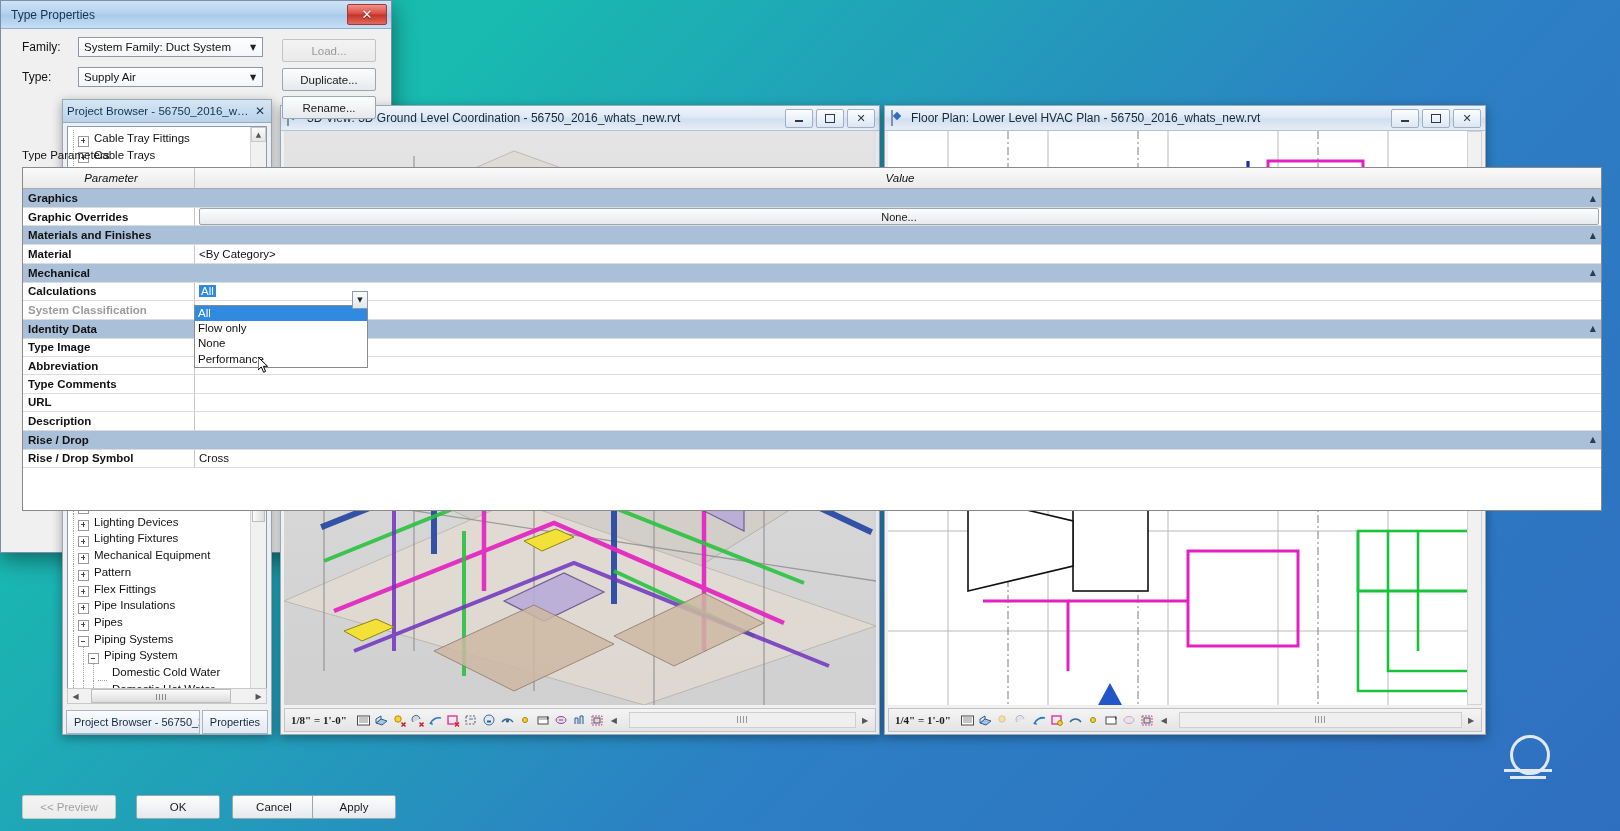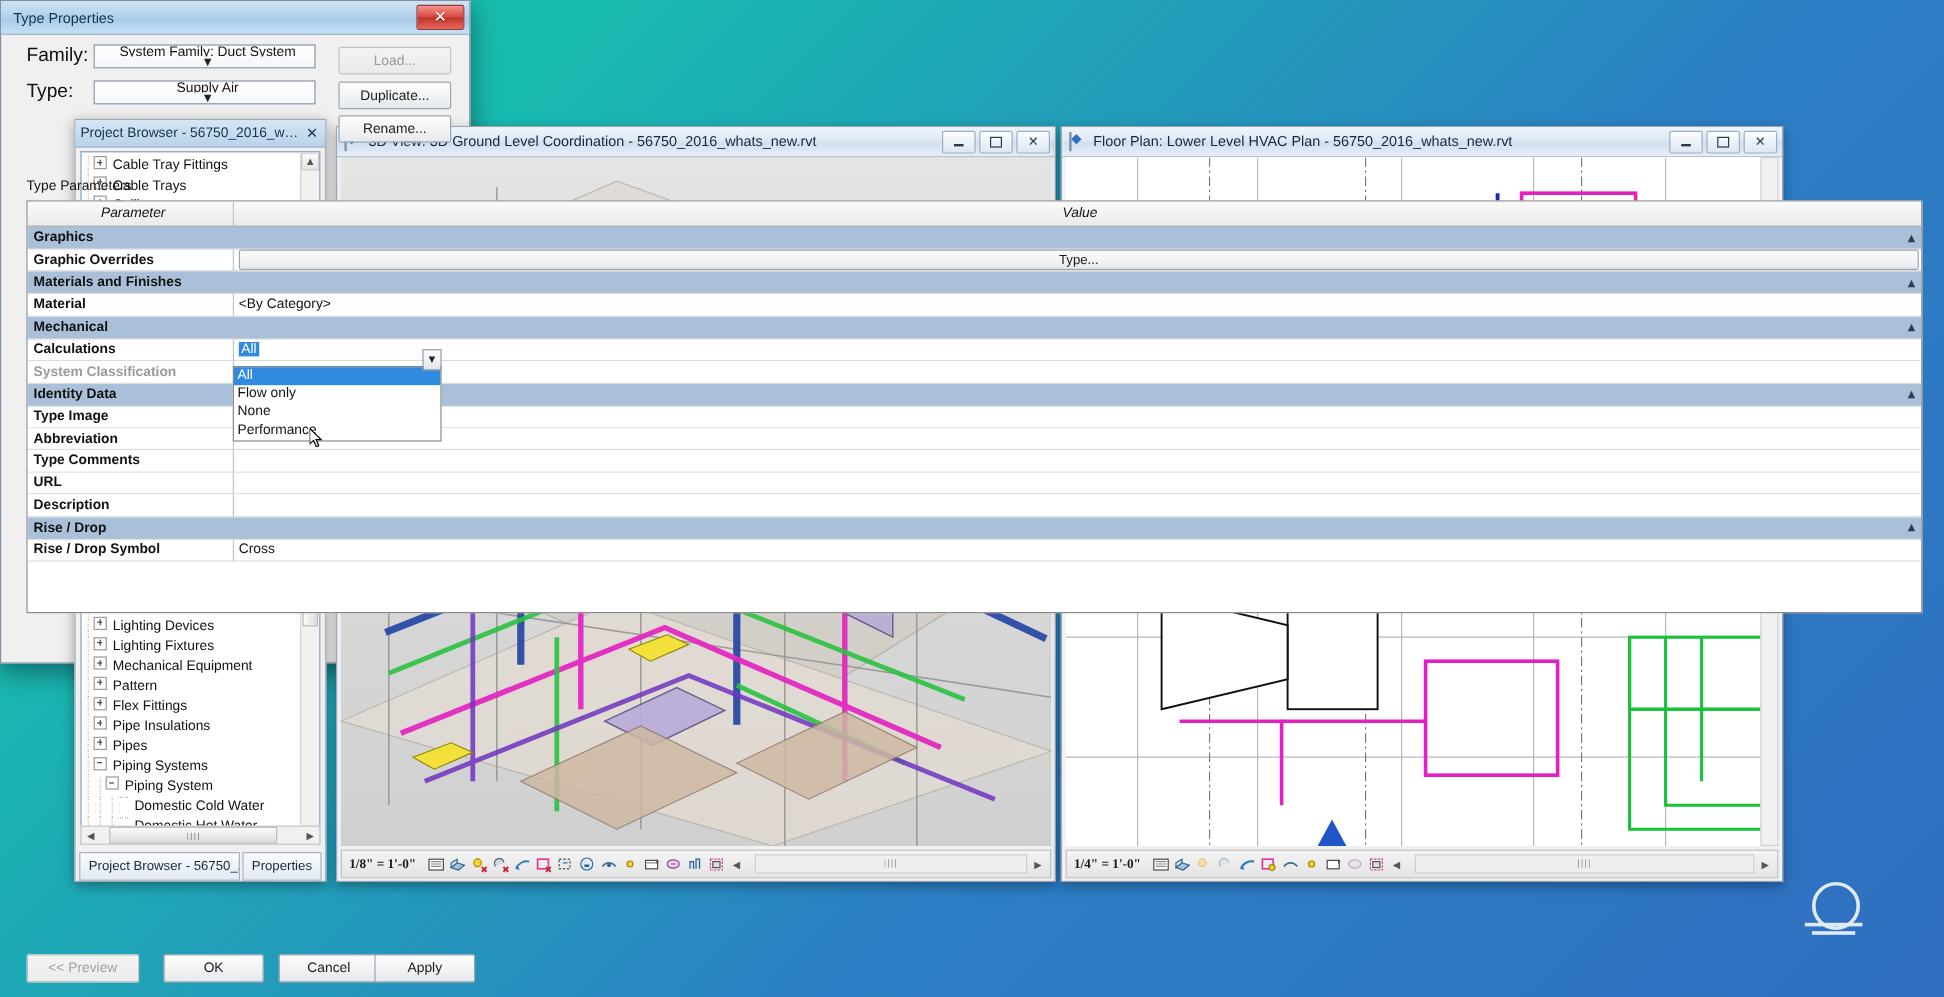--- a/index.html
+++ b/index.html
@@ -37,21 +37,21 @@
 
   
   #project-browser{left:62px;top:99px;width:208px;height:634px;}
   #project-browser .pb-title{height:22px;background:linear-gradient(180deg,#d6e6f5,#b9d2ea);
       border-bottom:1px solid #91aac6;display:flex;align-items:center;font-size:11.5px;color:#12314f;padding:0 4px;}
   #project-browser .pb-title .lbl{flex:1;white-space:nowrap;overflow:hidden;text-overflow:ellipsis;}
   #project-browser .pb-close{width:14px;text-align:center;font-size:12px;font-weight:bold;color:#1b3550;cursor:pointer;font-family:"DejaVu Sans",sans-serif;}
   .pb-body{position:absolute;left:4px;top:26px;right:4px;bottom:30px;background:#fff;border:1px solid #7f9db9;overflow:hidden;}
   .pb-scroll{position:absolute;left:0;top:0;right:15px;bottom:0;overflow:hidden;}
   .tree{padding:3px 0 0 0;font-size:11.5px;color:#111;}
-  .tnode{height:16.7px;line-height:16.7px;white-space:nowrap;display:flex;align-items:flex-start;}
+  .tnode{height:16.7px;line-height:16.7px;white-space:nowrap;display:flex;align-items:flex-end;}
   .tnode .guide{width:10px;height:100%;position:relative;flex:0 0 auto;}
   .tnode .guide.v:before{content:"";position:absolute;left:5px;top:0;bottom:0;width:1px;
       background-image:linear-gradient(#a0a0a0 50%,transparent 0);background-size:1px 2px;}
   .exp{width:9px;height:9px;border:1px solid #9a9a9a;background:#fff;position:relative;flex:0 0 auto;margin-right:2px;}
   .exp:before{content:"";position:absolute;left:1.5px;top:3.5px;width:4px;height:1px;background:#444;}
   .exp.plus:after{content:"";position:absolute;left:3.5px;top:1.5px;width:1px;height:5px;background:#444;}
   .dash{width:9px;height:1px;background-image:linear-gradient(90deg,#a0a0a0 50%,transparent 0);background-size:2px 1px;flex:0 0 auto;margin-right:2px;}
   .tlabel{padding:0 3px;}
   .tlabel.sel{background:#e2e2e2;}
   .vsb{position:absolute;right:0;top:0;width:15px;bottom:0;background:#f1f1f1;border-left:1px solid #d6d6d6;}
@@ -97,23 +97,23 @@
   .dlg-title{height:27px;
       background:linear-gradient(180deg,#cfe3f5 0%,#b7d4ee 40%,#a9cbea 55%,#c6dff4 100%);
       border-bottom:1px solid #8fb0d0;display:flex;align-items:center;padding:0 4px 0 10px;}
   .dlg-title .txt{flex:1;font-size:12px;color:#17324d;}
   .dlg-x{width:38px;height:19px;border:1px solid #a03a34;border-radius:2px;
       background:linear-gradient(180deg,#f1938c,#d9483e 48%,#c13328 52%,#e4685c);
       color:#fff;font-size:13px;font-weight:bold;display:flex;align-items:center;justify-content:center;
       font-family:"DejaVu Sans",sans-serif;text-shadow:0 1px 1px rgba(0,0,0,.5);}
   .dlg-body{position:absolute;left:0;top:27px;right:0;bottom:0;}
   .frow{display:flex;align-items:center;margin:10px 0 0 22px;}
-  .frow .lab{width:56px;font-size:16px;color:#111;}
+  .frow .lab{width:56px;font-size:12px;color:#111;}
   .combo{width:185px;height:20px;border:1px solid #8c9aa8;background:linear-gradient(180deg,#fff,#f3f6f9);
-      display:flex;align-items:center;font-size:11.5px;color:#111;padding:0 0 0 5px;box-sizing:border-box;flex-direction:column;}
+      display:flex;align-items:center;font-size:11.5px;color:#111;padding:0 0 0 5px;box-sizing:border-box;}
   .combo .cv{flex:1;white-space:nowrap;overflow:hidden;}
   .combo .carr{width:18px;text-align:center;font-size:8px;color:#222;font-family:"DejaVu Sans",sans-serif;}
   .sbtn{position:absolute;width:92px;height:21px;border:1px solid #9aa6b2;border-radius:2px;
       background:linear-gradient(180deg,#fdfdfd,#e6e9ed);font-size:11.5px;color:#1a1a1a;
       display:flex;align-items:center;justify-content:center;}
   .sbtn.disabled{color:#9a9a9a;background:linear-gradient(180deg,#f3f3f3,#eaeaea);border-color:#c3c3c3;}
   .tp-head{position:absolute;left:22px;top:122px;font-size:11.5px;color:#111;}
   .grid{position:absolute;left:22px;top:140px;right:18px;height:342px;border:1px solid #8a8a8a;background:#fff;overflow:hidden;}
   .grow{display:flex;height:18.4px;align-items:stretch;font-size:11.5px;}
   .gcell-p{width:172px;box-sizing:border-box;border-right:1px solid #c6c6c6;border-bottom:1px solid #dcdcdc;
@@ -788,21 +788,21 @@
       <div id="grid-host">
           <div class="grow gsec">
             <div class="gcell-p">Graphics</div>
             <div class="gcell-v">
               <span class="chev" style="margin-left:auto">▲</span>
             </div>
           </div>
           <div class="grow">
             <div class="gcell-p">Graphic Overrides</div>
             <div class="gcell-v">
-              <span class="editbtn">Type...</span>
+              <span class="editbtn">None...</span>
             </div>
           </div>
           <div class="grow gsec">
             <div class="gcell-p">Materials and Finishes</div>
             <div class="gcell-v">
               <span class="chev" style="margin-left:auto">▲</span>
             </div>
           </div>
           <div class="grow">
             <div class="gcell-p">Material</div>

